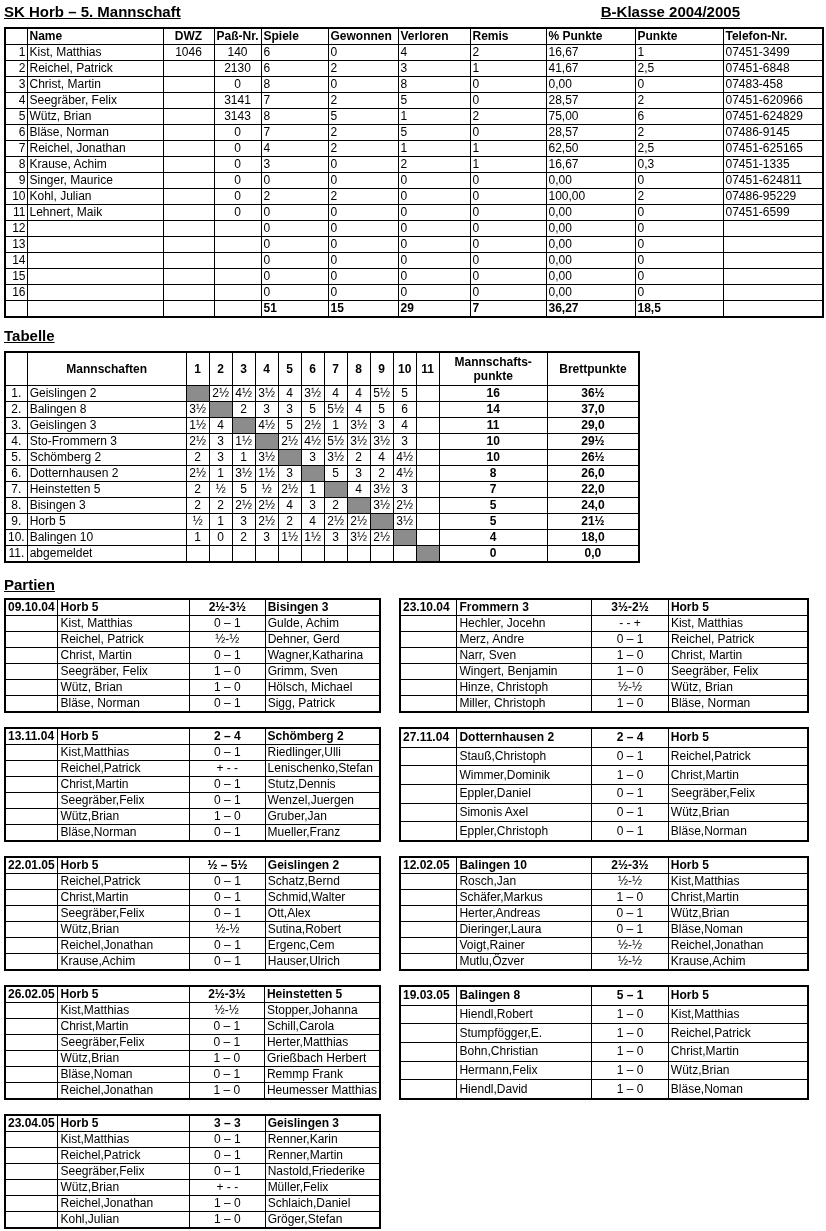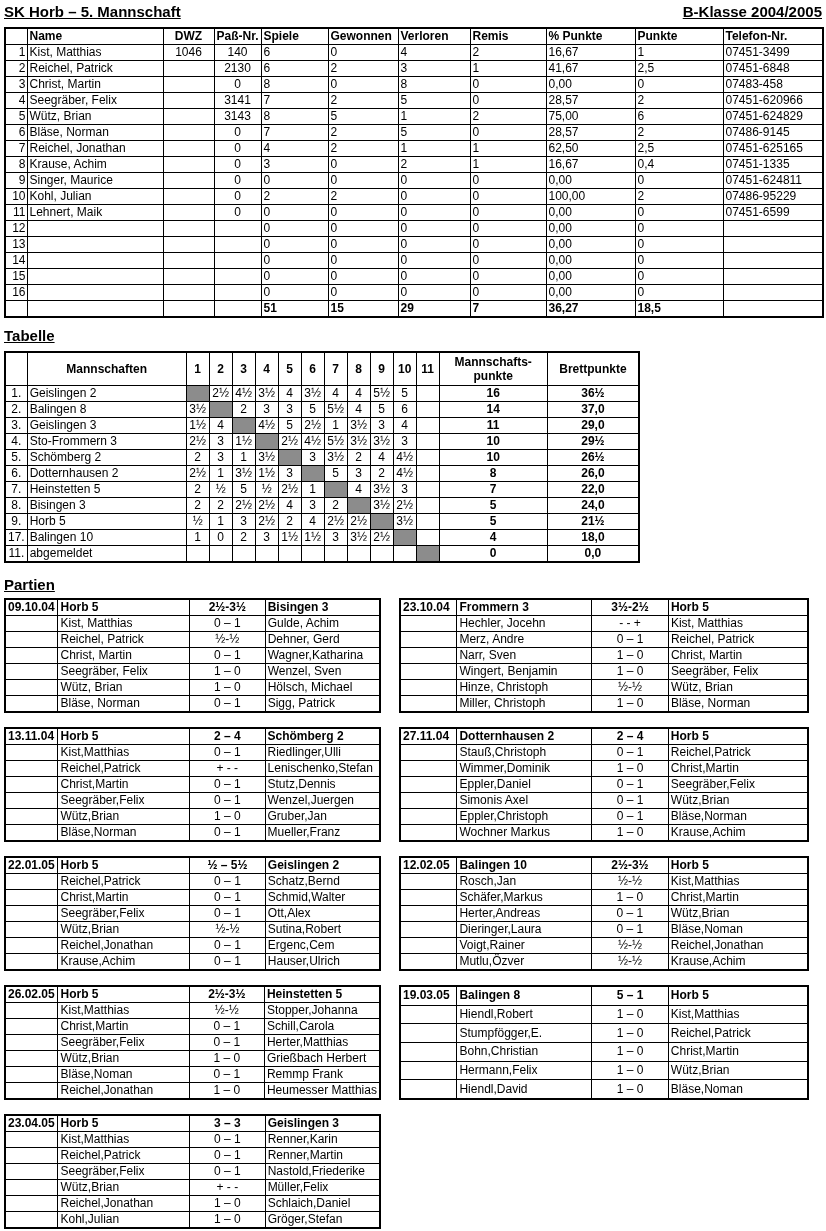--- a/index.html
+++ b/index.html
@@ -6,21 +6,21 @@
   body{
     width:826px;min-height:1231px;
     font-family:"Liberation Sans","DejaVu Sans",sans-serif;
     font-size:12px;color:#000;
   }
   .page{padding:3px 4px 6px 4px;}
 
   
   .titlebar{display:flex;justify-content:space-between;align-items:flex-start;margin-bottom:7px;}
   .doc-title{font-size:15px;font-weight:bold;text-decoration:underline;white-space:nowrap;}
-  .doc-title.right{}
+  .doc-title.right{margin-right:82px;}
   h2.section-title{font-size:15px;font-weight:bold;text-decoration:underline;margin:9px 0 7px 0;line-height:17px;}
   h2.partien-title{margin:13px 0 5px 0;}
 
   
   table{border-collapse:collapse;table-layout:fixed;border:2px solid #000;}
   td{
     border:1px solid #000;height:15px;line-height:15px;
     padding:0 2px;overflow:hidden;white-space:nowrap;
     font-size:12px;vertical-align:middle;
   }
@@ -177,21 +177,21 @@
         <tr>
           <td class="c0">8</td>
           <td class="c1">Krause, Achim</td>
           <td class="c2"></td>
           <td class="c3">0</td>
           <td class="c4">3</td>
           <td class="c5">0</td>
           <td class="c6">2</td>
           <td class="c7">1</td>
           <td class="c8">16,67</td>
-          <td class="c9">0,4</td>
+          <td class="c9">0,3</td>
           <td class="c10">07451-1335</td>
         </tr>
         <tr>
           <td class="c0">9</td>
           <td class="c1">Singer, Maurice</td>
           <td class="c2"></td>
           <td class="c3">0</td>
           <td class="c4">0</td>
           <td class="c5">0</td>
           <td class="c6">0</td>
@@ -492,21 +492,21 @@
           <td>4</td>
           <td>2½</td>
           <td>2½</td>
           <td class="diag" style="background: rgb(140, 140, 140);"></td>
           <td>3½</td>
           <td></td>
           <td class="mp-cell">5</td>
           <td class="bp-cell">21½</td>
         </tr>
         <tr>
-          <td class="rank-cell">17.</td>
+          <td class="rank-cell">10.</td>
           <td class="team-cell">Balingen 10</td>
           <td>1</td>
           <td>0</td>
           <td>2</td>
           <td>3</td>
           <td>1½</td>
           <td>1½</td>
           <td>3</td>
           <td>3½</td>
           <td>2½</td>
@@ -567,21 +567,21 @@
           <tr>
             <td></td>
             <td>Christ, Martin</td>
             <td class="res">0 – 1</td>
             <td>Wagner,Katharina</td>
           </tr>
           <tr>
             <td></td>
             <td>Seegräber, Felix</td>
             <td class="res">1 – 0</td>
-            <td>Wenzel, Sven</td>
+            <td>Grimm, Sven</td>
           </tr>
           <tr>
             <td></td>
             <td>Wütz, Brian</td>
             <td class="res">1 – 0</td>
             <td>Hölsch, Michael</td>
           </tr>
           <tr>
             <td></td>
             <td>Bläse, Norman</td>
@@ -731,26 +731,20 @@
             <td>Simonis Axel</td>
             <td class="res">0 – 1</td>
             <td>Wütz,Brian</td>
           </tr>
           <tr>
             <td></td>
             <td>Eppler,Christoph</td>
             <td class="res">0 – 1</td>
             <td>Bläse,Norman</td>
           </tr>
-          <tr>
-            <td></td>
-            <td>Wochner Markus</td>
-            <td class="res">1 – 0</td>
-            <td>Krause,Achim</td>
-          </tr>
         </tbody>
       </table>
       <table class="match colL">
         <colgroup>
           <col style="width: 53px;">
           <col style="width: 132px;">
           <col style="width: 76px;">
           <col style="width: 115px;">
         </colgroup>
         <tbody>

